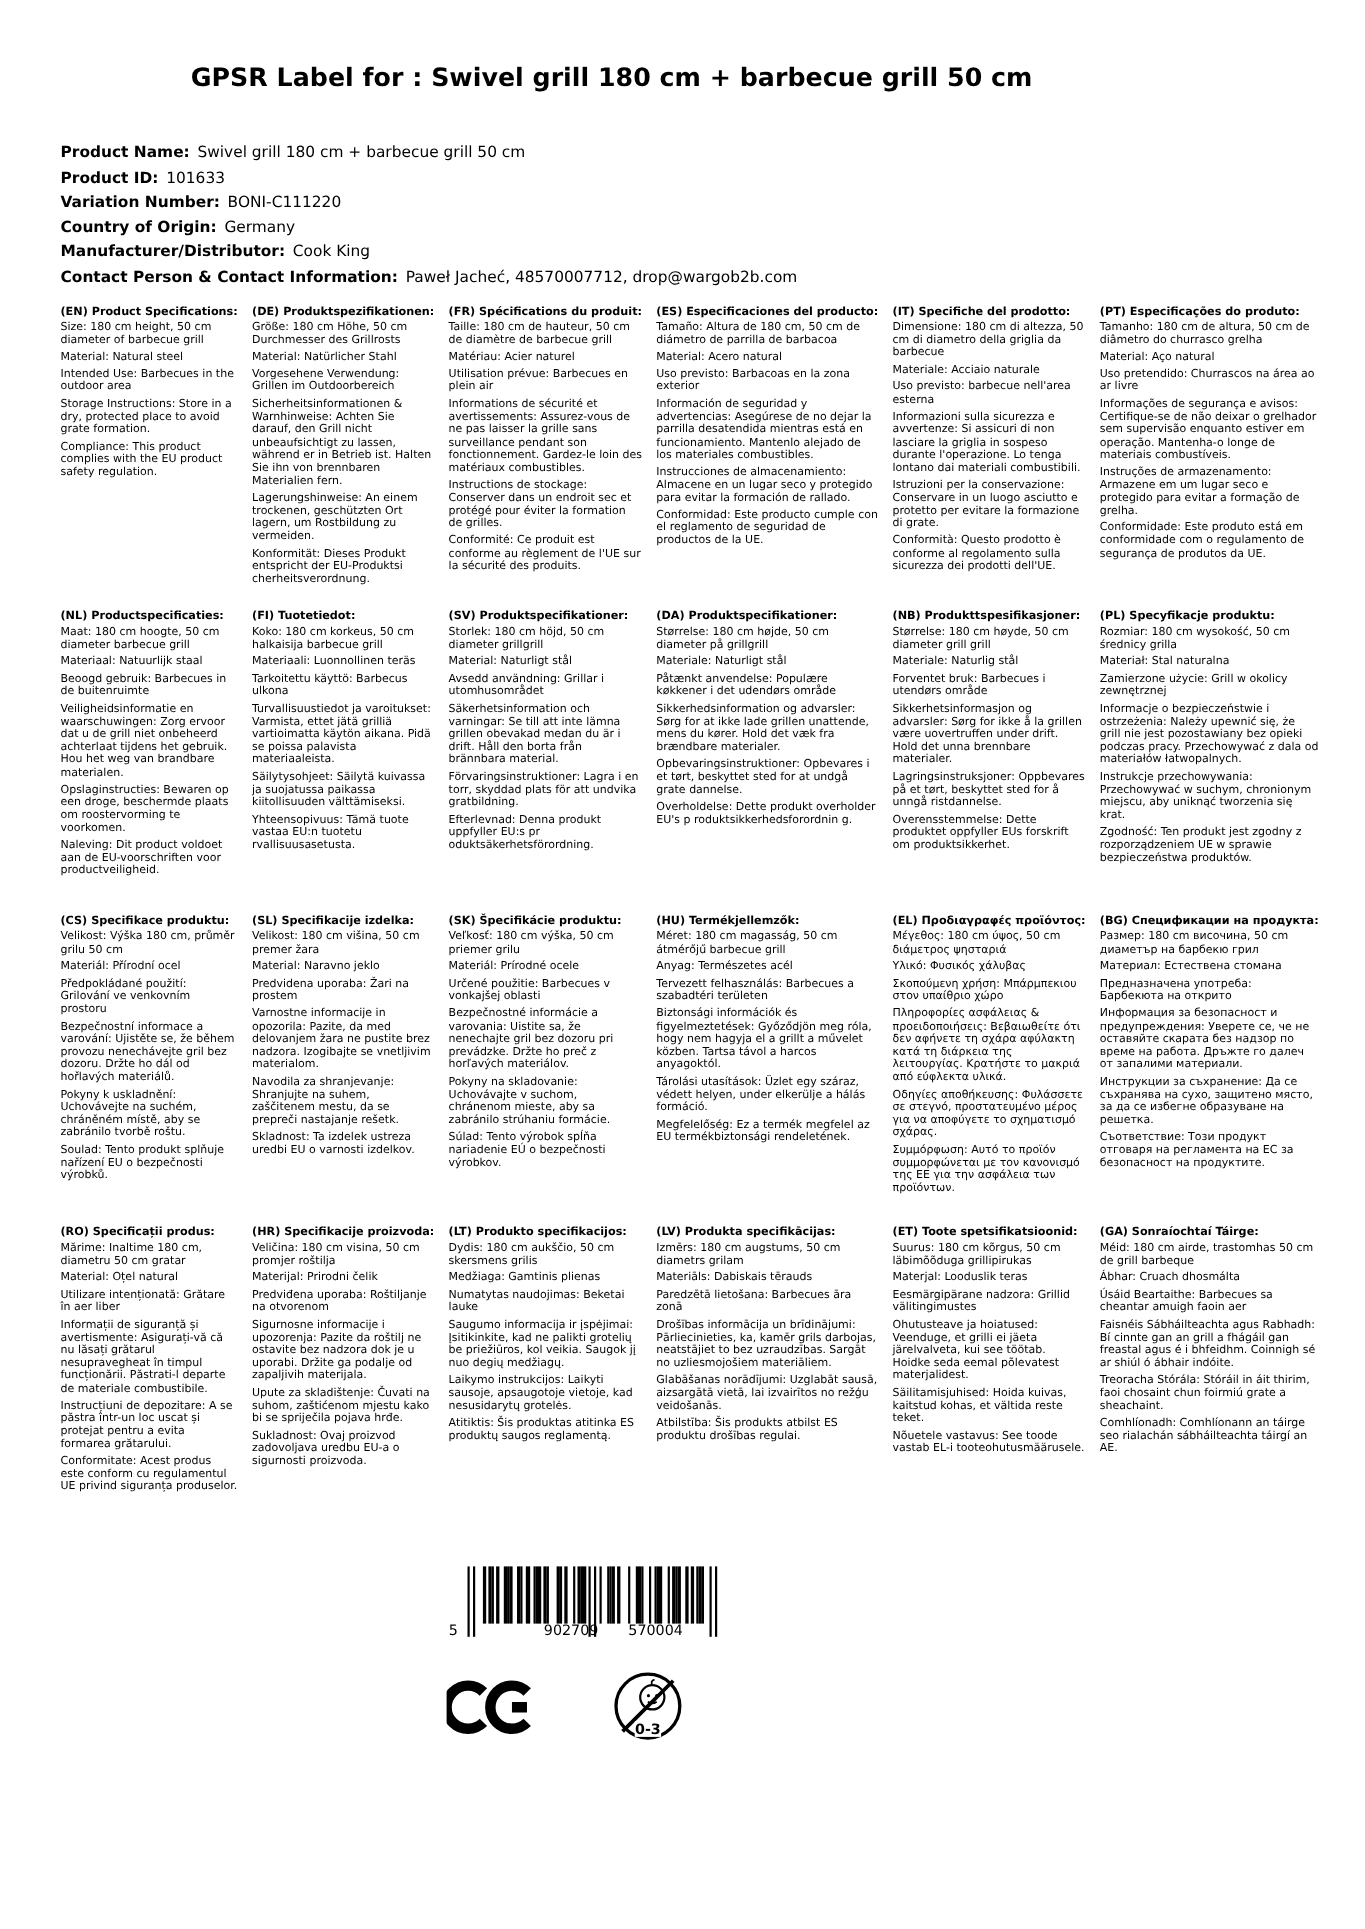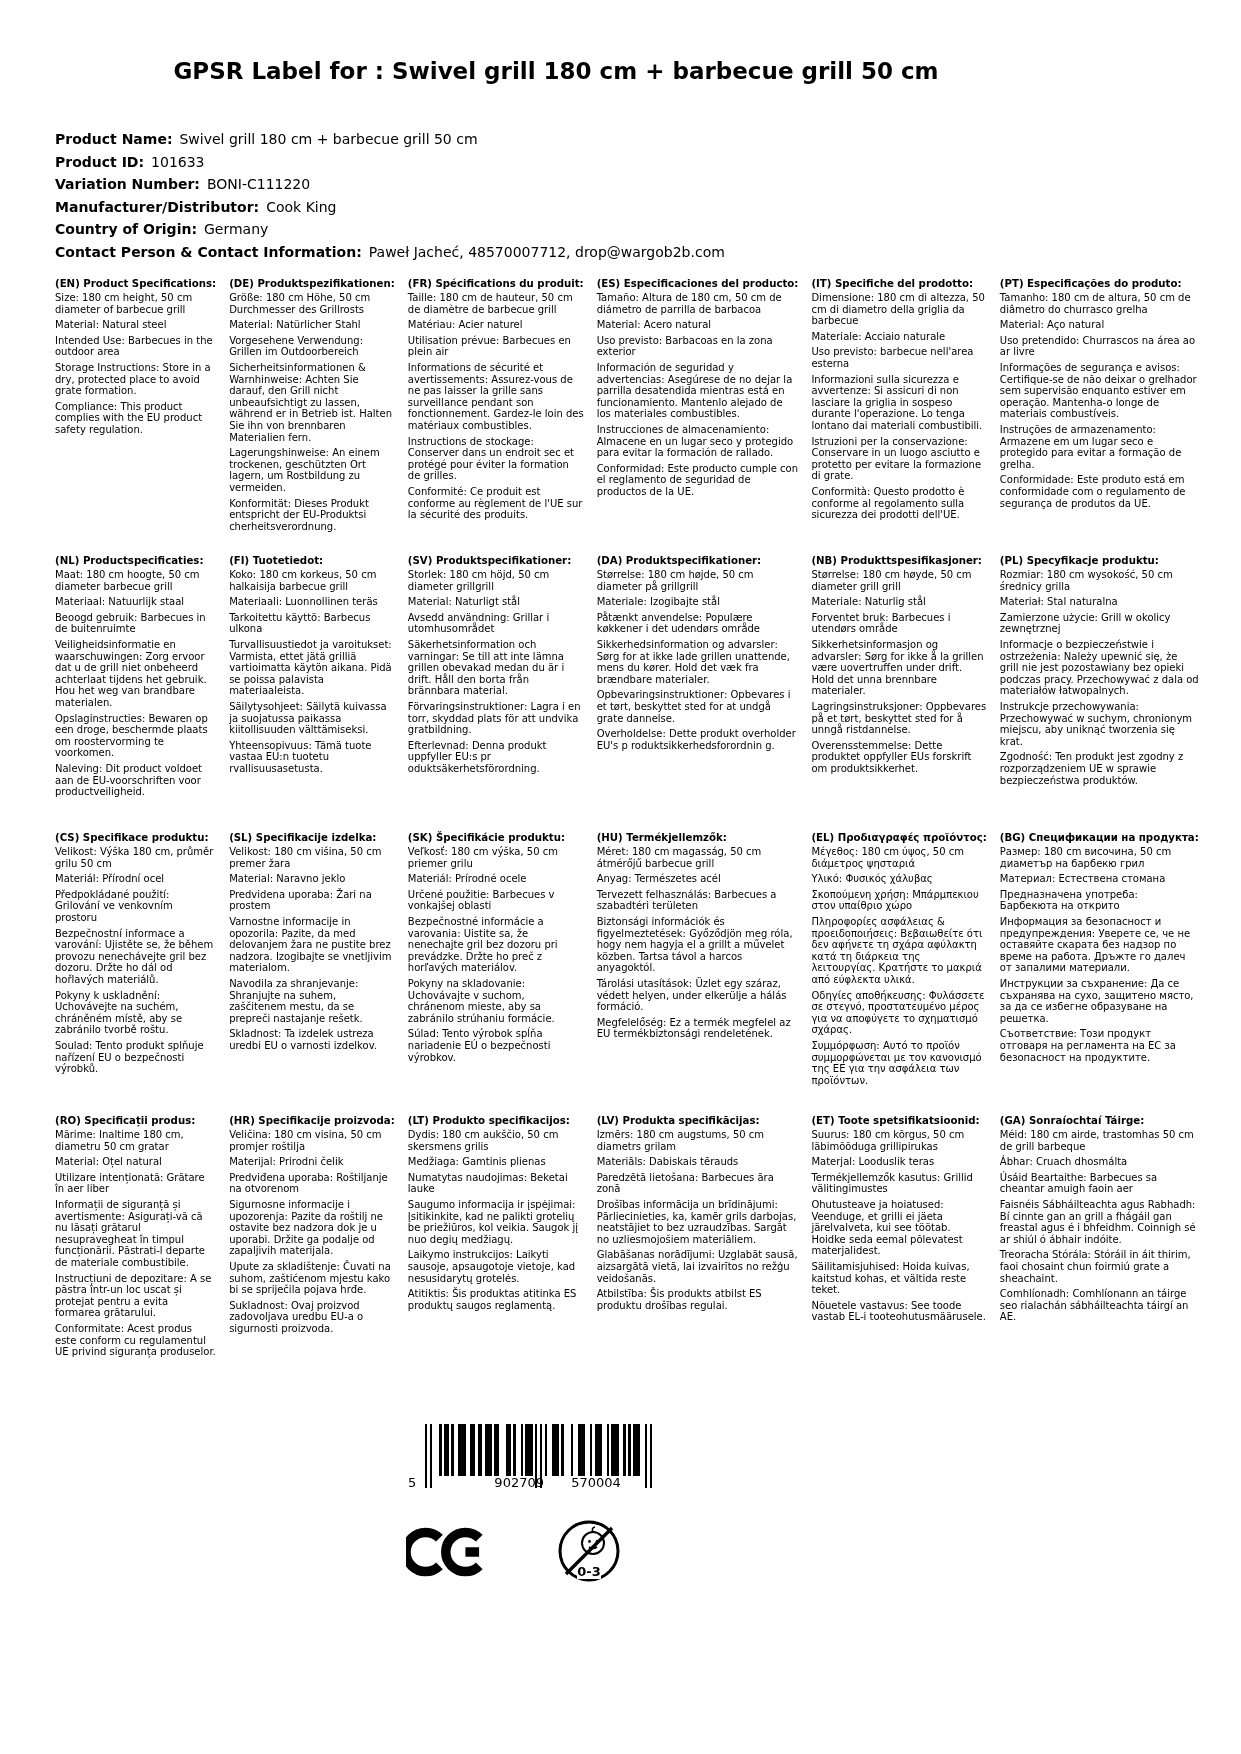--- a/index.html
+++ b/index.html
@@ -67,22 +67,22 @@
 <body>
 
 <div class="page">
 
   <div class="title">GPSR Label for : Swivel grill 180 cm + barbecue grill 50 cm</div>
 
   <div class="product-info">
     <div><span class="info-label">Product Name:</span><span class="info-value">Swivel grill 180 cm + barbecue grill 50 cm</span></div>
     <div><span class="info-label">Product ID:</span><span class="info-value">101633</span></div>
     <div><span class="info-label">Variation Number:</span><span class="info-value">BONI-C111220</span></div>
+    <div><span class="info-label">Country of Origin:</span><span class="info-value">Germany</span></div>
     <div><span class="info-label">Manufacturer/Distributor:</span><span class="info-value">Cook King</span></div>
-    <div><span class="info-label">Country of Origin:</span><span class="info-value">Germany</span></div>
     <div><span class="info-label">Contact Person &amp; Contact Information:</span><span class="info-value">Paweł Jacheć, 48570007712, drop@wargob2b.com</span></div>
   </div>
 
   <div class="spec-grid">
     <div class="spec-cell">
       <div class="spec-header">(EN) Product Specifications:</div>
       <div class="spec-body">
           <p class="spec-par">Size: 180 cm height, 50 cm diameter of barbecue grill</p>
           <p class="spec-par">Material: Natural steel</p>
           <p class="spec-par">Intended Use: Barbecues in the outdoor area</p>
@@ -184,21 +184,21 @@
           <p class="spec-par">Säkerhetsinformation och varningar: Se till att inte lämna grillen obevakad medan du är i drift. Håll den borta från brännbara material.</p>
           <p class="spec-par">Förvaringsinstruktioner: Lagra i en torr, skyddad plats för att undvika gratbildning.</p>
           <p class="spec-par">Efterlevnad: Denna produkt uppfyller EU:s pr oduktsäkerhetsförordning.</p>
         </div>
     </div>
 
     <div class="spec-cell">
       <div class="spec-header">(DA) Produktspecifikationer:</div>
       <div class="spec-body">
           <p class="spec-par">Størrelse: 180 cm højde, 50 cm diameter på grillgrill</p>
-          <p class="spec-par">Materiale: Izogibajte stål</p>
+          <p class="spec-par">Materiale: Naturligt stål</p>
           <p class="spec-par">Påtænkt anvendelse: Populære køkkener i det udendørs område</p>
           <p class="spec-par">Sikkerhedsinformation og advarsler: Sørg for at ikke lade grillen unattende, mens du kører. Hold det væk fra brændbare materialer.</p>
           <p class="spec-par">Opbevaringsinstruktioner: Opbevares i et tørt, beskyttet sted for at undgå grate dannelse.</p>
           <p class="spec-par">Overholdelse: Dette produkt overholder EU's p roduktsikkerhedsforordnin g.</p>
         </div>
     </div>
 
     <div class="spec-cell">
       <div class="spec-header">(NB) Produkttspesifikasjoner:</div>
       <div class="spec-body">
@@ -341,21 +341,21 @@
           <p class="spec-par">Glabāšanas norādījumi: Uzglabāt sausā, aizsargātā vietā, lai izvairītos no režģu veidošanās.</p>
           <p class="spec-par">Atbilstība: Šis produkts atbilst ES produktu drošības regulai.</p>
         </div>
     </div>
 
     <div class="spec-cell">
       <div class="spec-header">(ET) Toote spetsifikatsioonid:</div>
       <div class="spec-body">
           <p class="spec-par">Suurus: 180 cm kõrgus, 50 cm läbimõõduga grillipirukas</p>
           <p class="spec-par">Materjal: Looduslik teras</p>
-          <p class="spec-par">Termékjellemzők kasutus: Grillid välitingimustes</p>
+          <p class="spec-par">Eesmärgipärane nadzora: Grillid välitingimustes</p>
           <p class="spec-par">Ohutusteave ja hoiatused: Veenduge, et grilli ei jäeta järelvalveta, kui see töötab. Hoidke seda eemal põlevatest materjalidest.</p>
           <p class="spec-par">Säilitamisjuhised: Hoida kuivas, kaitstud kohas, et vältida reste teket.</p>
           <p class="spec-par">Nõuetele vastavus: See toode vastab EL-i tooteohutusmäärusele.</p>
         </div>
     </div>
 
     <div class="spec-cell">
       <div class="spec-header">(GA) Sonraíochtaí Táirge:</div>
       <div class="spec-body">
           <p class="spec-par">Méid: 180 cm airde, trastomhas 50 cm de grill barbeque</p>

